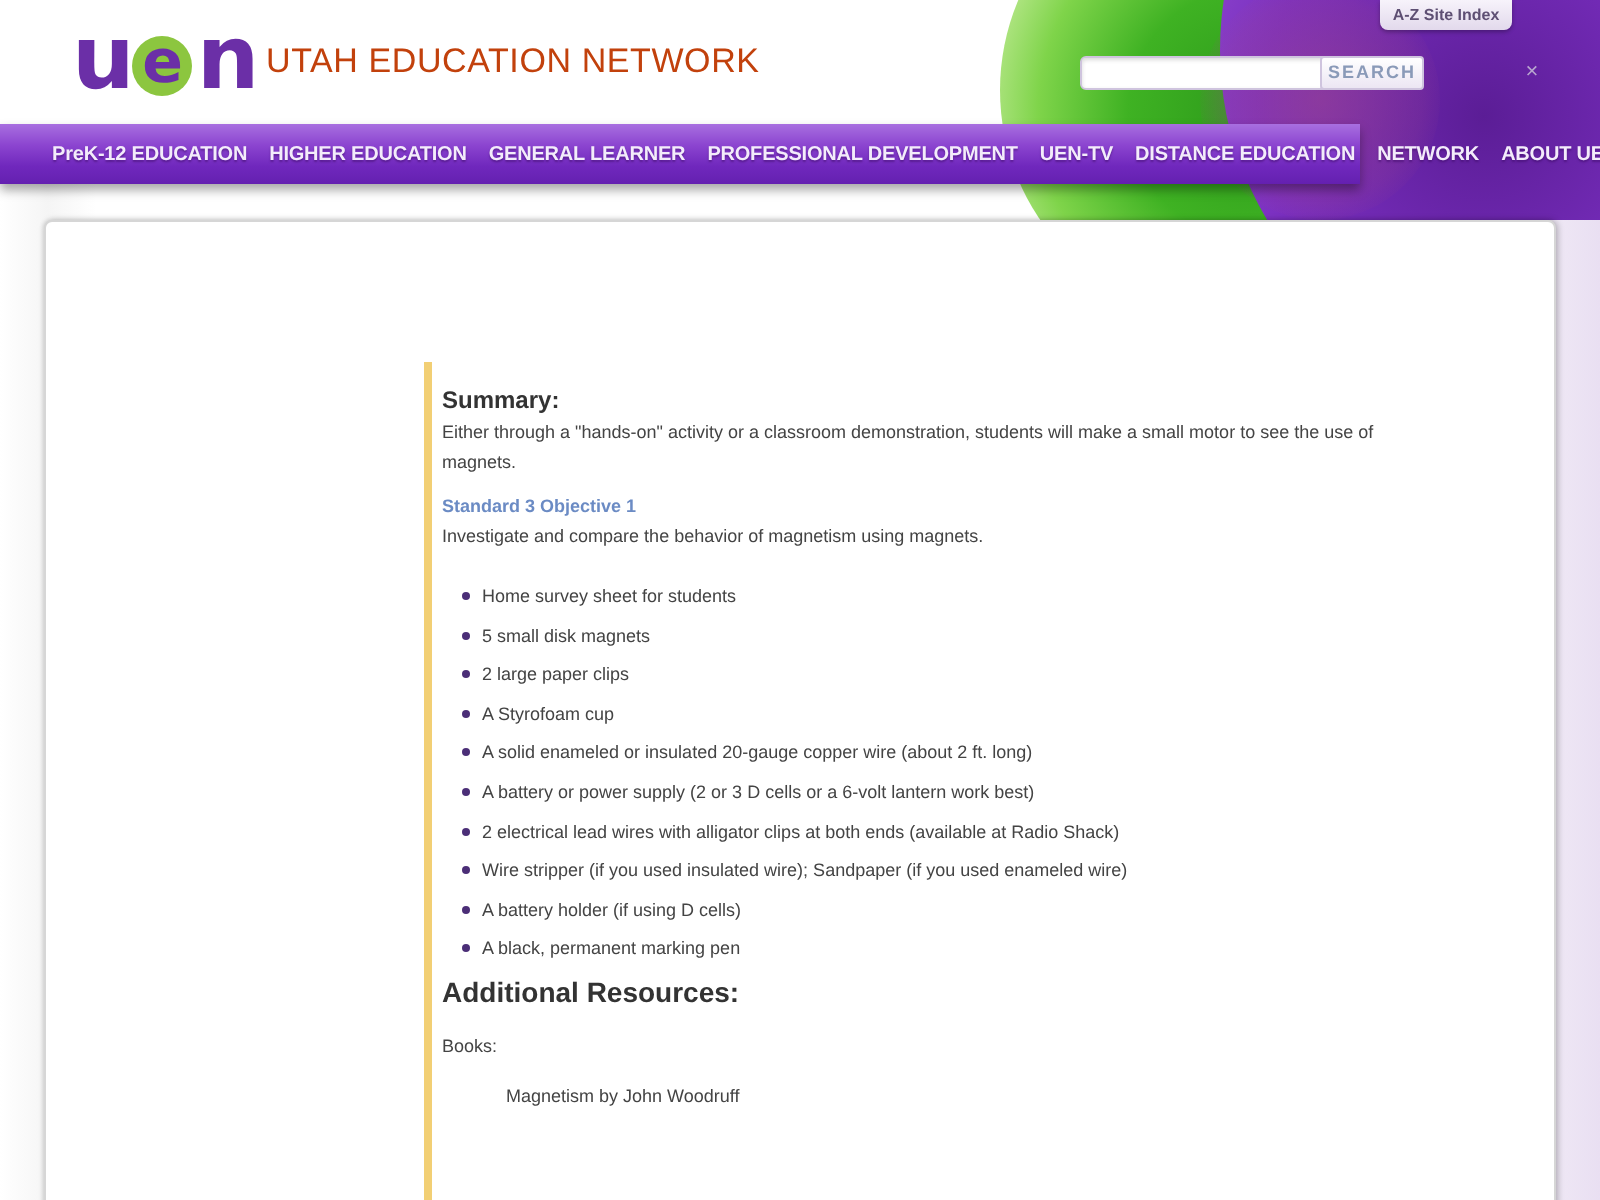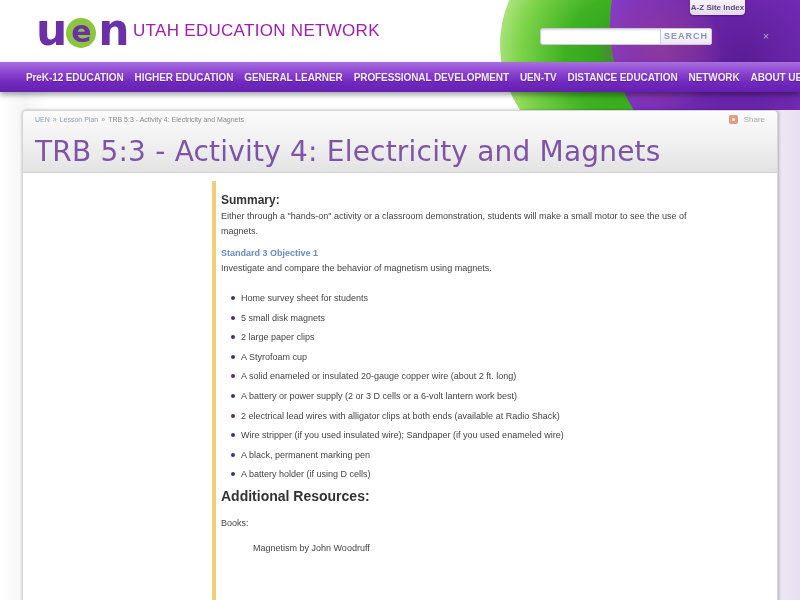--- a/index.html
+++ b/index.html
@@ -33,24 +33,24 @@
       font-size: 44px; line-height: 36px; letter-spacing: -3px;
     }
     .logo .u, .logo .n { color: #6b2fa7; }
     .logo .e {
       display: inline-block; width: 30px; height: 30px; border-radius: 50%;
       background: #8cc63f; color: #6b2fa7; font-size: 30px; line-height: 28px; text-align: center;
       margin: 0 2px; letter-spacing: 0;
     }
     .site-name {
       position: absolute; left: 133px; top: 21px;
-      font-size: 17px; color: #a21caf; letter-spacing: 0.3px;
+      font-size: 17px; color: #c2410c; letter-spacing: 0.3px;
     }
     .az-index {
-      position: absolute; left: 690px; top: 0; width: 55px; height: 15px;
+      position: absolute; left: 690px; top: 0; width: 66px; height: 15px;
       background: linear-gradient(#f7f3fb, #e2d9ec);
       border-radius: 0 0 4px 4px;
       font-size: 8px; font-weight: bold; color: #5e4f73;
       text-align: center; line-height: 15px;
       box-shadow: 0 1px 2px rgba(0,0,0,0.3);
     }
     .search-input {
       position: absolute; left: 540px; top: 28px; width: 156px; height: 17px;
       background: #ffffff; border: 1px solid #cfc4de; border-radius: 3px;
       box-shadow: inset 0 1px 2px rgba(0,0,0,0.15);
@@ -63,21 +63,21 @@
       font-size: 9px; font-weight: bold; color: #8a9ab8; letter-spacing: 1px;
       text-align: center; line-height: 15px;
     }
     .search-clear {
       position: absolute; left: 760px; top: 29px; width: 12px; height: 14px;
       color: #b8a6cf; font-size: 11px; text-align: center; line-height: 14px;
     }
 
     
     .navbar {
-      position: absolute; left: 0; top: 62px; width: 800px; height: 30px;
+      position: absolute; left: 0; top: 62px; width: 680px; height: 30px;
       background: linear-gradient(#a86fe0 0%, #8c45d0 35%, #7028bd 70%, #6420b0 100%);
       box-shadow: 0 3px 5px rgba(0,0,0,0.35);
       display: flex; align-items: center; padding-left: 26px;
     }
     .nav-item {
       font-size: 10px; font-weight: bold; color: #f3ecfb;
       margin-right: 11px; white-space: nowrap; letter-spacing: -0.1px;
       text-shadow: 0 1px 1px rgba(60,10,100,0.5);
     }
 
@@ -176,56 +176,42 @@
   <span class="nav-item">HIGHER EDUCATION</span>
   <span class="nav-item">GENERAL LEARNER</span>
   <span class="nav-item">PROFESSIONAL DEVELOPMENT</span>
   <span class="nav-item">UEN-TV</span>
   <span class="nav-item">DISTANCE EDUCATION</span>
   <span class="nav-item">NETWORK</span>
   <span class="nav-item">ABOUT UEN</span>
 </nav>
 
 <div class="panel">
-  <div class="panel-head">
-    <div class="breadcrumb">
-      <span class="link">UEN</span>
-      <span class="sep">»</span>
-      <span class="link">Lesson Plan</span>
-      <span class="sep">»</span>
-      <span>TRB 5:3 - Activity 4: Electricity and Magnets</span>
-    </div>
-    <div class="share">
-      <span class="share-icon"></span>
-      <span>Share</span>
-    </div>
-    <h1 class="page-title">TRB 5:3 - Activity 4: Electricity and Magnets</h1>
-  </div>
 
   <div class="content">
     <div class="gap" style="height:12px"></div>
     <div class="section-title">Summary:</div>
     <div class="para">Either through a "hands-on" activity or a classroom demonstration, students will make a small motor to see the use of magnets.</div>
     <div class="gap" style="height:7px"></div>
 
     <div class="std-link">Standard 3 Objective 1</div>
     <div class="para">Investigate and compare the behavior of magnetism using magnets.</div>
     <div class="gap" style="height:8px"></div>
 
     <ul class="materials">
       <li>Home survey sheet for students</li>
       <li>5 small disk magnets</li>
       <li>2 large paper clips</li>
       <li>A Styrofoam cup</li>
       <li>A solid enameled or insulated 20-gauge copper wire (about 2 ft. long)</li>
       <li>A battery or power supply (2 or 3 D cells or a 6-volt lantern work best)</li>
       <li>2 electrical lead wires with alligator clips at both ends (available at Radio Shack)</li>
       <li>Wire stripper (if you used insulated wire); Sandpaper (if you used enameled wire)</li>
+      <li>A battery holder (if using D cells)</li>
       <li>A black, permanent marking pen</li>
-      <li>A battery holder (if using D cells)</li>
     </ul>
 
     <div class="sub-title">Additional Resources:</div>
     <div class="gap" style="height:12px"></div>
     <div class="para">Books:</div>
     <div class="gap" style="height:12px"></div>
     <div class="book">Magnetism by John Woodruff</div>
   </div>
 </div>
 

